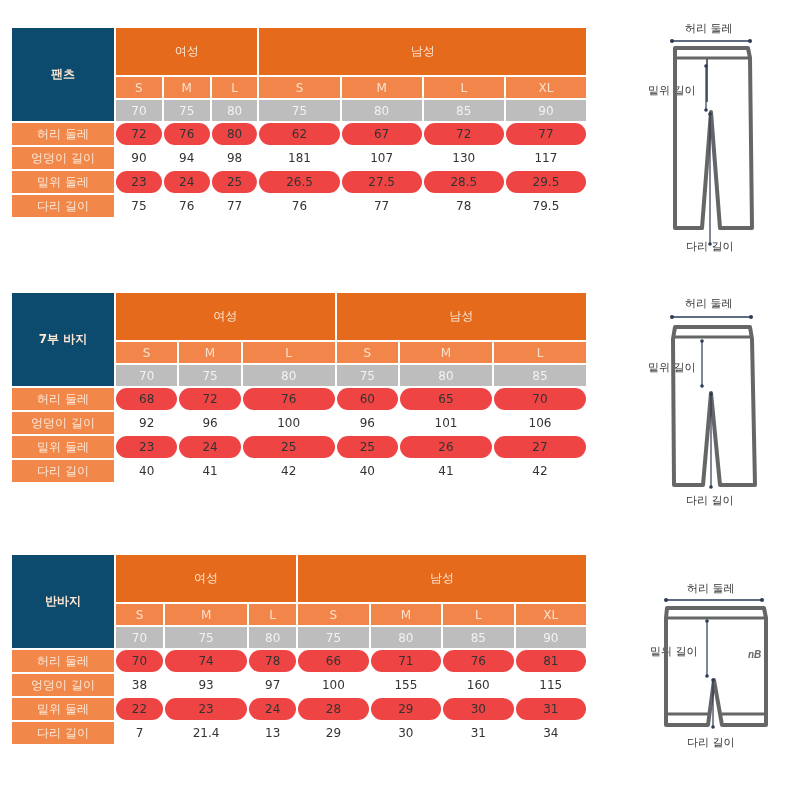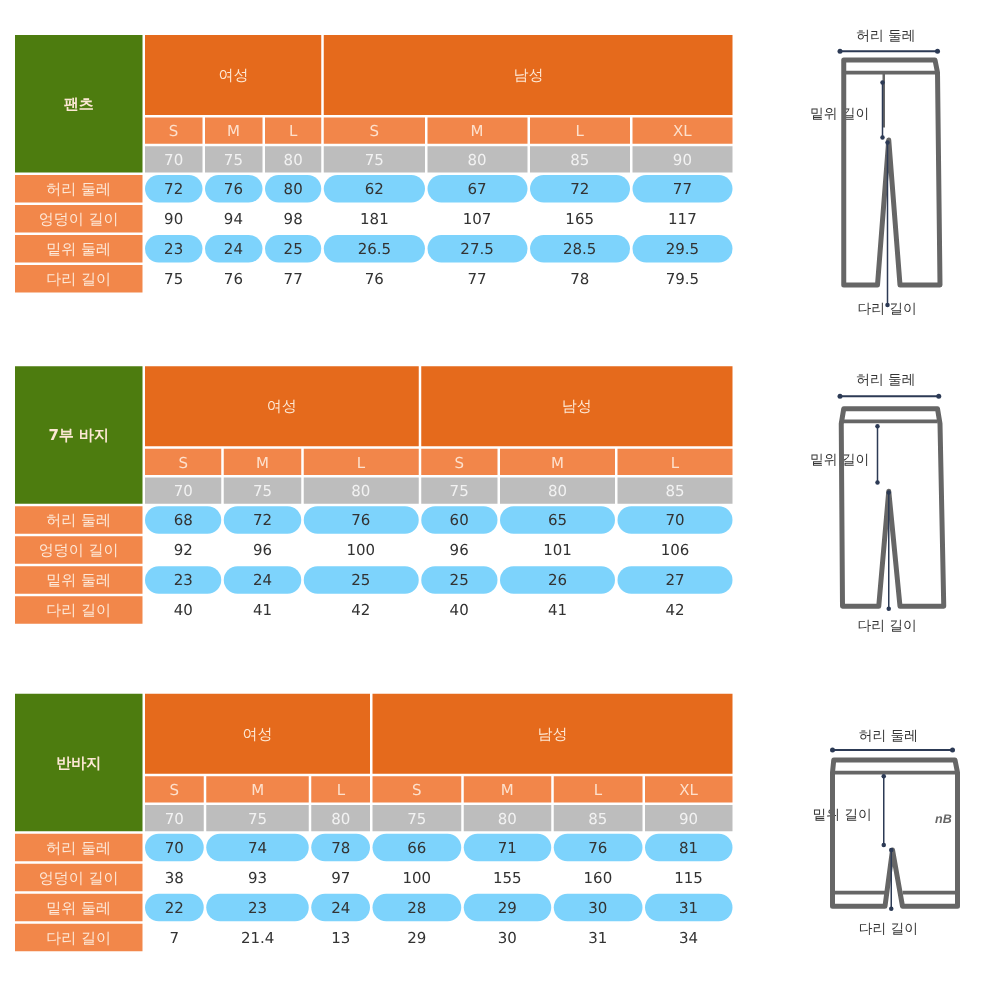--- a/index.html
+++ b/index.html
@@ -1,25 +1,25 @@
 <!DOCTYPE html>
 <html><head>
 <meta charset="utf-8">
 <style>
   html, body { margin:0; padding:0; background:#ffffff; }
   body { width:800px; height:800px; position:relative; overflow:hidden; font-family:"DejaVu Sans", sans-serif; }
   .size-table { position:absolute; border-collapse:separate; border-spacing:2px 2px; }
   .size-table td { text-align:center; padding:0; font-size:12px; }
-  .corner { background:#4d7c0f; color:#fde8d4; font-weight:bold; font-size:12px;margin-left:12px; }
-  .gender { background:#e56a1c; color:#fde8d4; font-size:12px; height:64px; }
+  .corner { background:#0c4a6e; color:#fde8d4; font-weight:bold; font-size:12px;margin-left:12px; }
+  .gender { background:#e56a1c; color:#fde8d4; font-size:12px; height:47px; }
   .size { background:#f2864a; color:#fde0cc; height:21px; }
   .waist { background:#bdbdbd; color:#f2f2f2; height:21px; }
   .rowlabel { background:#f2874a; color:#fde8d8; width:102px; height:22px; font-size:12px; }
   .cell { color:#333; height:22px; }
-  .cell.odd { background:#7dd3fc;border-radius:11px; }
+  .cell.odd { background:#ef4444;border-radius:11px; }
   .cell.even { background:#ffffff; }
   .diagram { position:absolute; }
   .diagram .lbl { position:absolute; font-size:11px; color:#333; white-space:nowrap; }
 </style>
 </head>
 <body>
 
 <table class="size-table" style="left:10px;top:26px;width:578px;">
   <tbody>
       <tr>
@@ -55,21 +55,21 @@
     <td class="cell odd">72</td>
     <td class="cell odd">77</td>
   </tr>
   <tr>
     <td class="rowlabel">엉덩이 길이</td>
     <td class="cell even">90</td>
     <td class="cell even">94</td>
     <td class="cell even">98</td>
     <td class="cell even">181</td>
     <td class="cell even">107</td>
-    <td class="cell even">165</td>
+    <td class="cell even">130</td>
     <td class="cell even">117</td>
   </tr>
   <tr>
     <td class="rowlabel">밑위 둘레</td>
     <td class="cell odd">23</td>
     <td class="cell odd">24</td>
     <td class="cell odd">25</td>
     <td class="cell odd">26.5</td>
     <td class="cell odd">27.5</td>
     <td class="cell odd">28.5</td>

